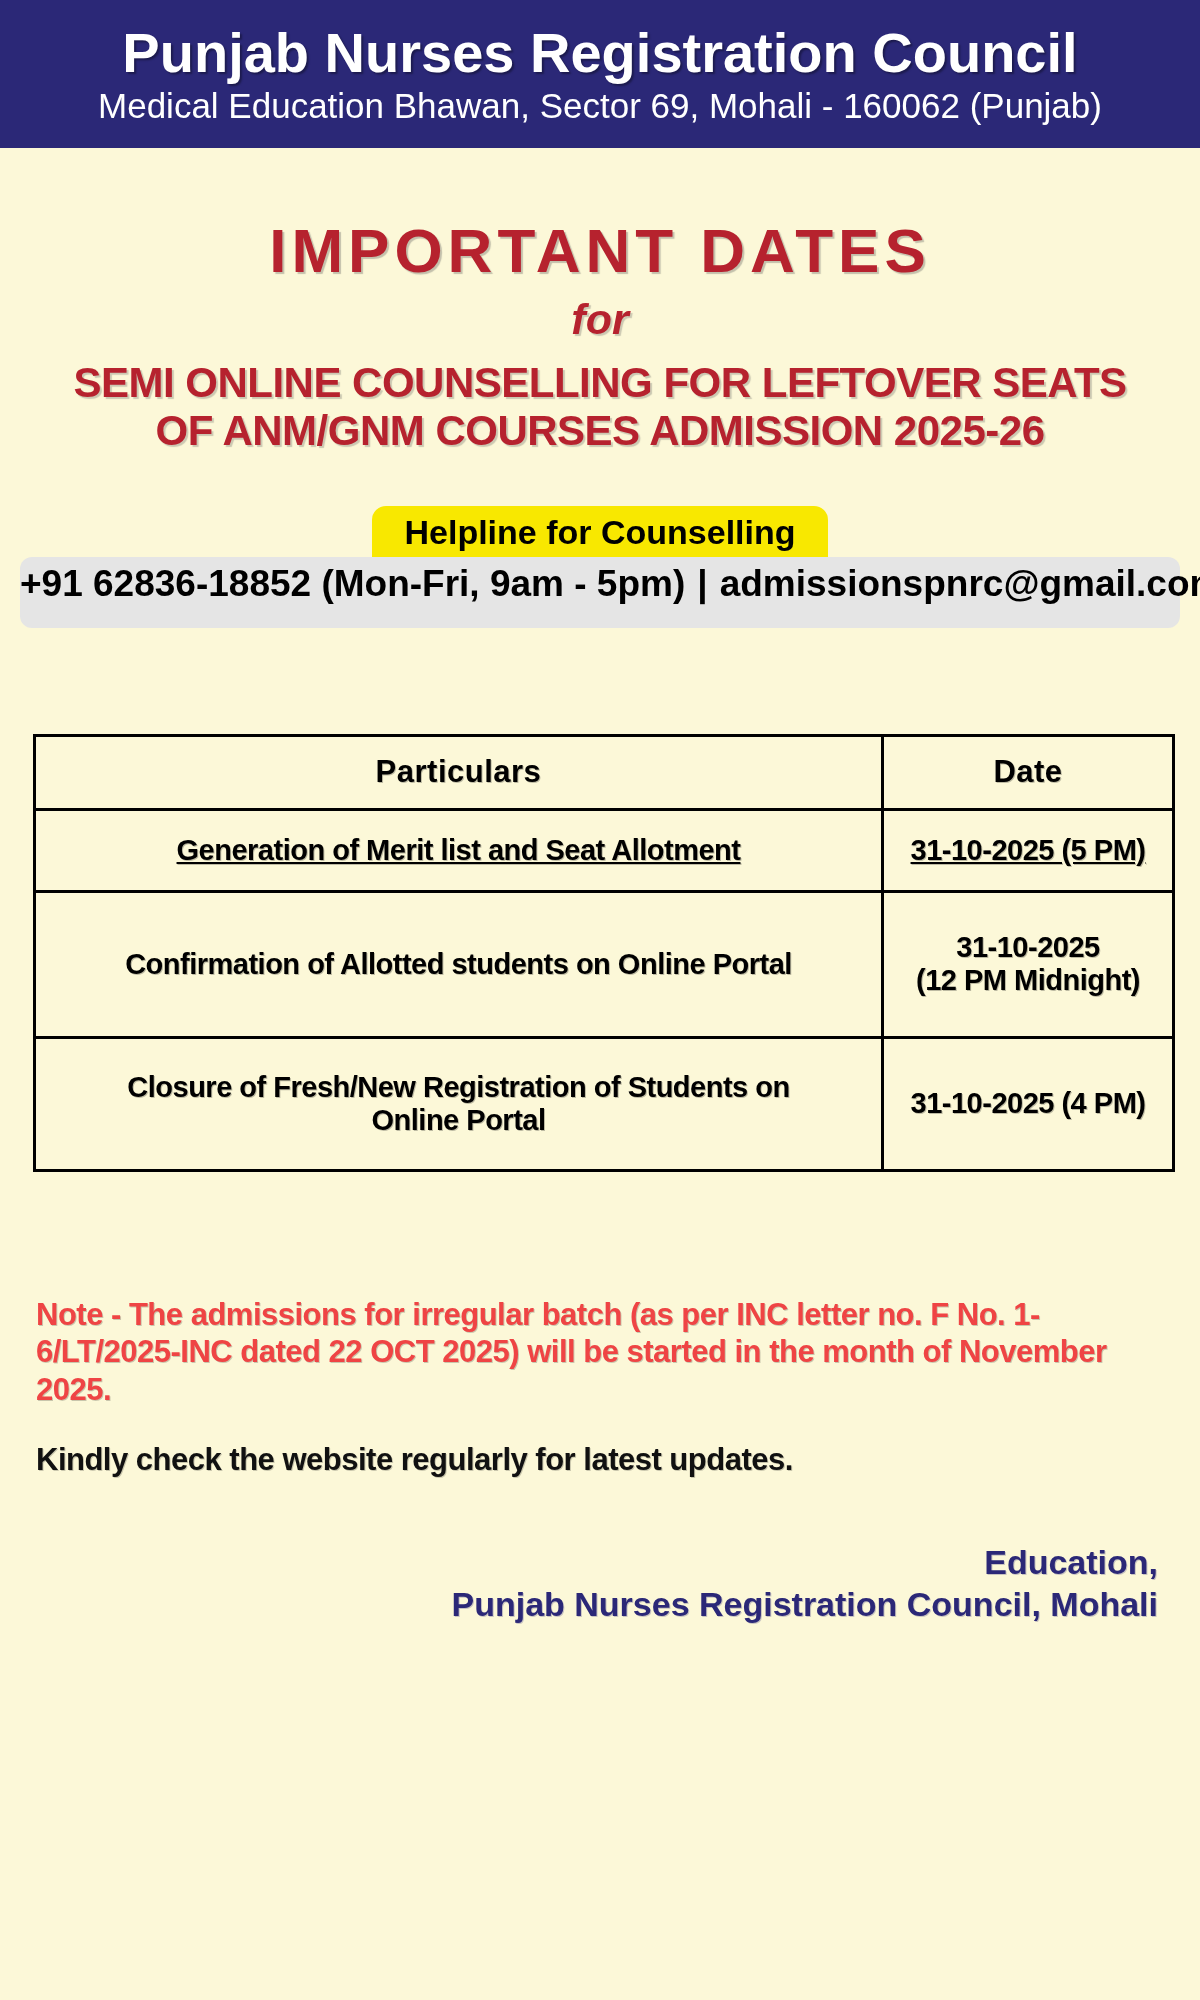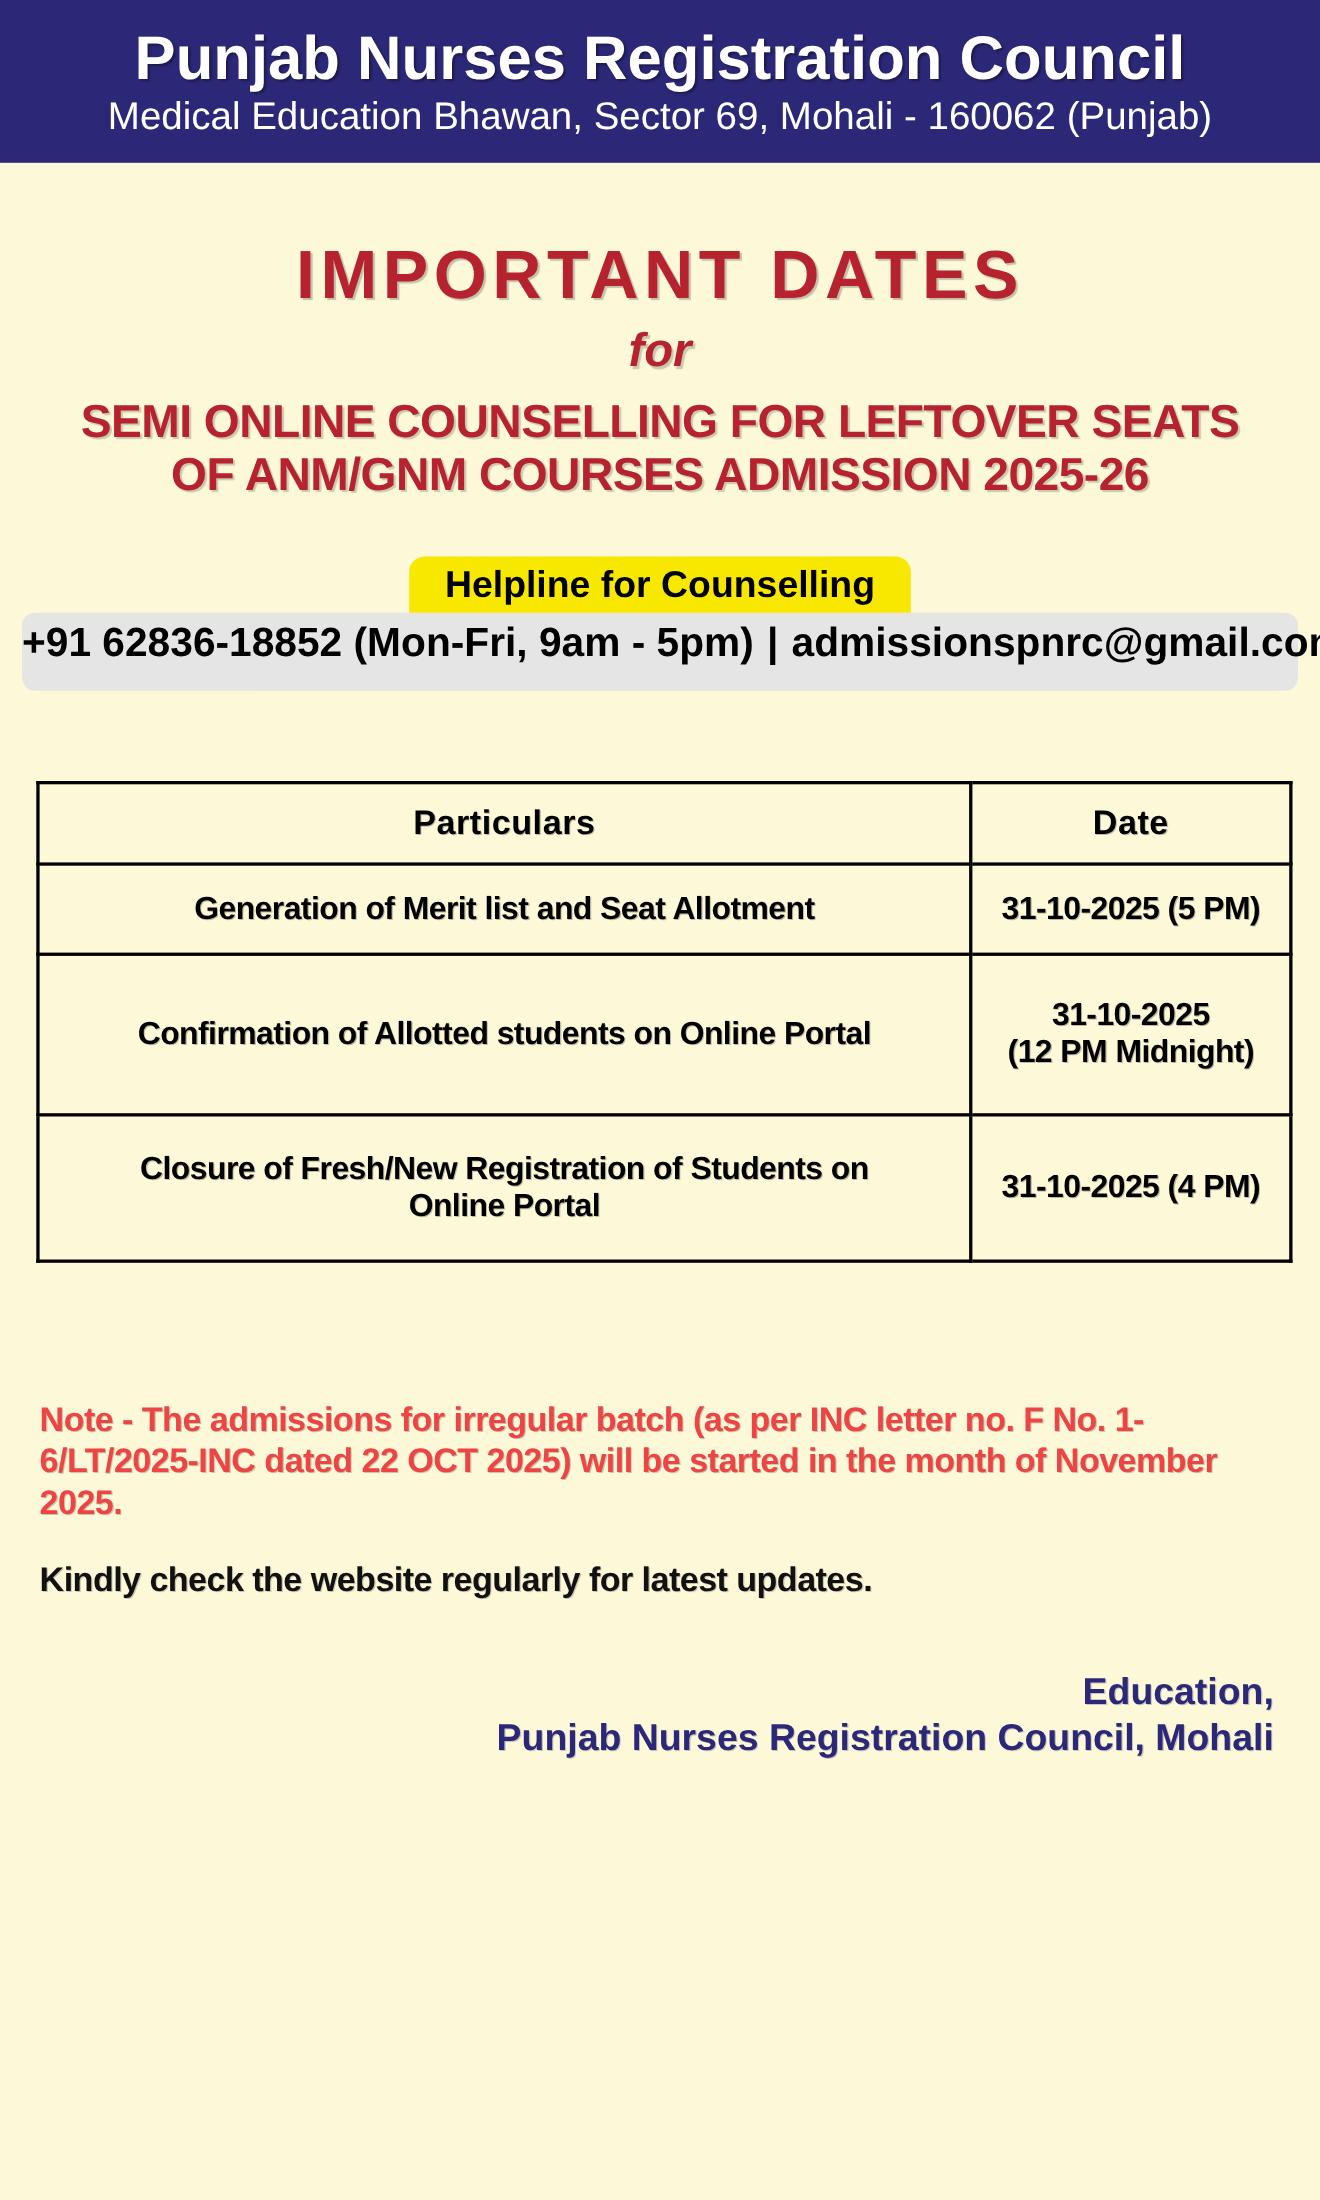--- a/index.html
+++ b/index.html
@@ -98,37 +98,37 @@
     padding: 7px 0 23px;
     line-height: 1.1;
     white-space: nowrap;
   }
   .helpline-sep { padding: 0 12px; }
 
   
   .schedule {
     border-collapse: collapse;
     margin-left: 33px;
-    margin-top: 82px;
+    margin-top: 106px;
     width: 1139px;
     table-layout: fixed;
   }
   .schedule th, .schedule td {
     border: 3px solid #000;
     text-align: center;
     vertical-align: middle;
     color: #000;
     white-space: pre-line;
     text-shadow: 1px 1px 0 rgba(0,0,0,0.25);
   }
   .schedule th { font-size: 31px; height: 74px; letter-spacing: 0.5px; }
   .schedule td { font-size: 29px; font-weight: bold; letter-spacing: -0.5px; }
   .col-particulars { width: 848px; }
   .col-date { width: 291px; }
-  .row-1 { height: 82px; }
+  .row-1 { height: 82px; text-decoration: underline; }
   .row-2 { height: 146px; }
   .row-3 { height: 133px; }
 
   
   .note {
     margin: 124px 40px 0 36px;
     max-width: 1080px;
     font-size: 31px;
     font-weight: bold;
     color: #ef4444;

